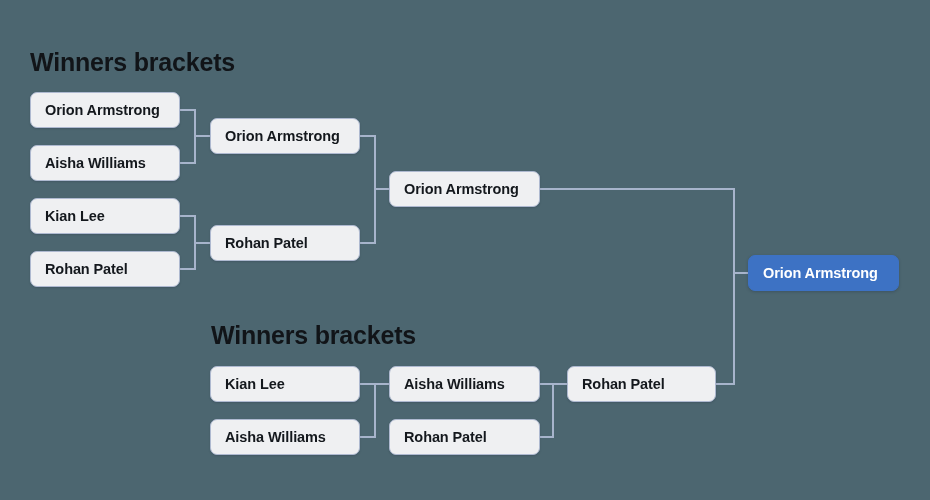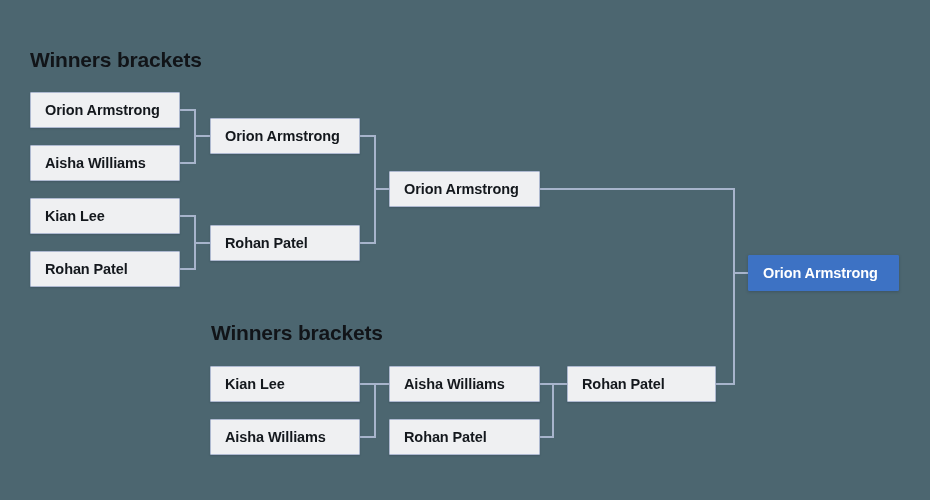--- a/index.html
+++ b/index.html
@@ -16,37 +16,37 @@
   #bracket-root {
     position: relative;
     width: 930px;
     height: 500px;
   }
 
   .section-title {
     position: absolute;
     font-family: "Liberation Sans", sans-serif;
     font-weight: bold;
-    font-size: 21px;
+    font-size: 25px;
     letter-spacing: -0.2px;
     color: #111418;
     white-space: nowrap;
     text-align: center;
   }
   #title-winners { left: 30px; top: 48px; }
   #title-losers  { left: 211px; top: 321px; }
 
   .node {
     position: absolute;
     box-sizing: border-box;
     display: flex;
     align-items: center;
     padding-left: 14px;
     height: 36px;
-    border-radius: 1px;
+    border-radius: 7px;
     background: #eff0f2;
     border: 1px solid #aeb9d0;
     box-shadow: 0 1px 2px rgba(20,30,50,0.18);
     font-family: "Liberation Sans", sans-serif;
     font-weight: bold;
     font-size: 14.5px;
     letter-spacing: -0.1px;
     color: #14181d;
     white-space: nowrap;
     z-index: 3;

